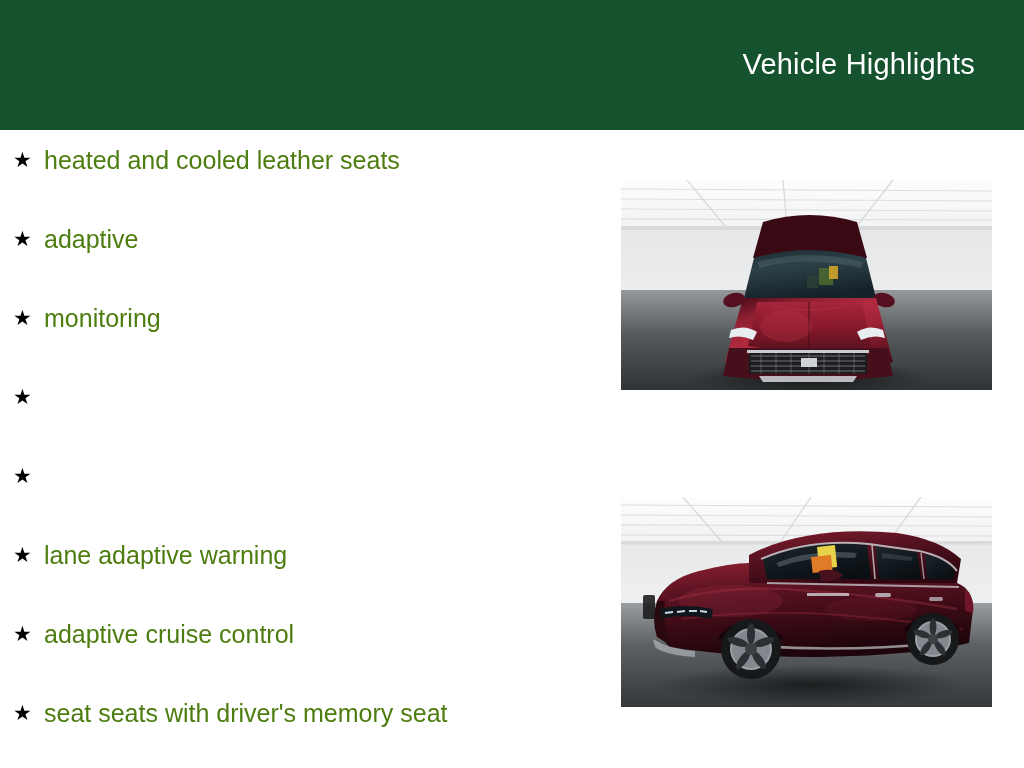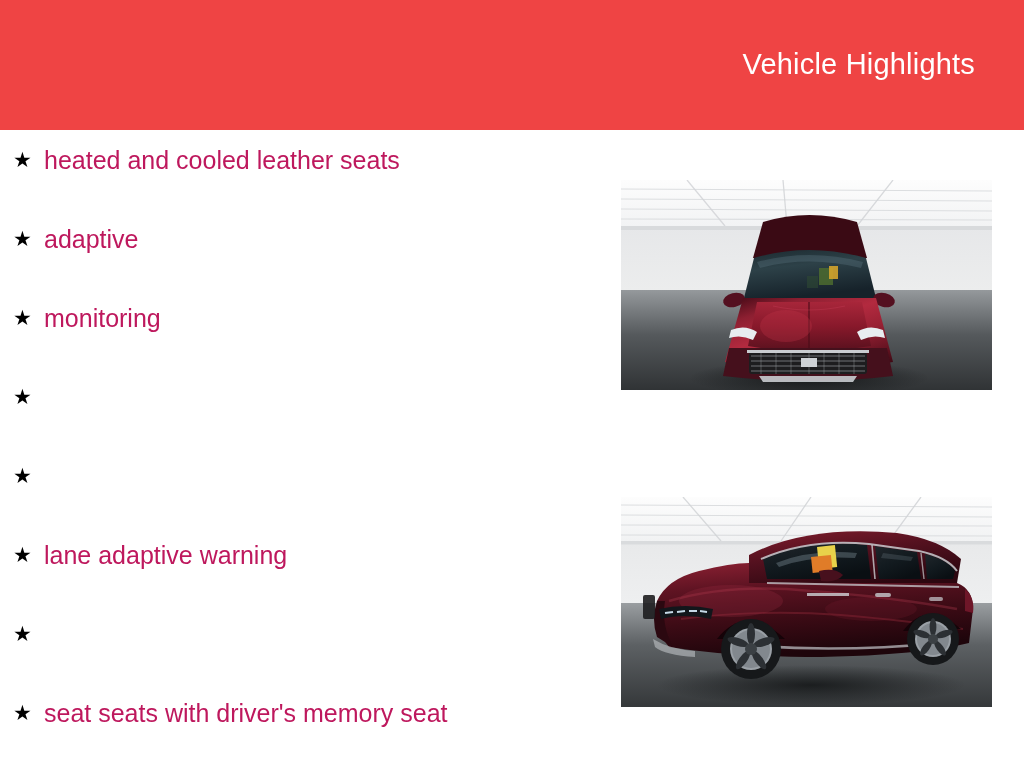--- a/index.html
+++ b/index.html
@@ -16,21 +16,21 @@
     position: relative;
   }
 
   
   #header-band {
     position: absolute;
     left: 0;
     top: 0;
     width: 1024px;
     height: 130px;
-    background: #ef4444;
+    background: #14532d;
   }
   #page-title {
     position: absolute;
     right: 49px;
     top: 50px;
     color: #ffffff;
     font-size: 29px;
     font-weight: normal;
     letter-spacing: 0.2px;
     line-height: 1;
@@ -58,21 +58,21 @@
     font-size: 21px;
     line-height: 30px;
     color: #000000;
     width: 31px;
     flex: 0 0 31px;
     display: block;
   }
   .feature-label {
     font-size: 25px;
     line-height: 30px;
-    color: #be185d;
+    color: #4d7c0f;
     white-space: nowrap;
   }
 
   
   .vehicle-photo {
     position: absolute;
     overflow: hidden;
     background: #efefef;
   }
   #vehicle-photo-front {
@@ -118,20 +118,21 @@
   </li>
   <li class="feature-item">
     <span class="feature-star">★</span>
   </li>
   <li class="feature-item">
     <span class="feature-star">★</span>
     <span class="feature-label">lane adaptive warning</span>
   </li>
   <li class="feature-item">
     <span class="feature-star">★</span>
+    <span class="feature-label">adaptive cruise control</span>
   </li>
   <li class="feature-item">
     <span class="feature-star">★</span>
     <span class="feature-label">seat seats with driver's memory seat</span>
   </li>
 </ul>
 
 <div class="vehicle-photo" id="vehicle-photo-front">
   <svg class="photo-svg" viewBox="0 0 371 210" preserveAspectRatio="none">
     <defs>

